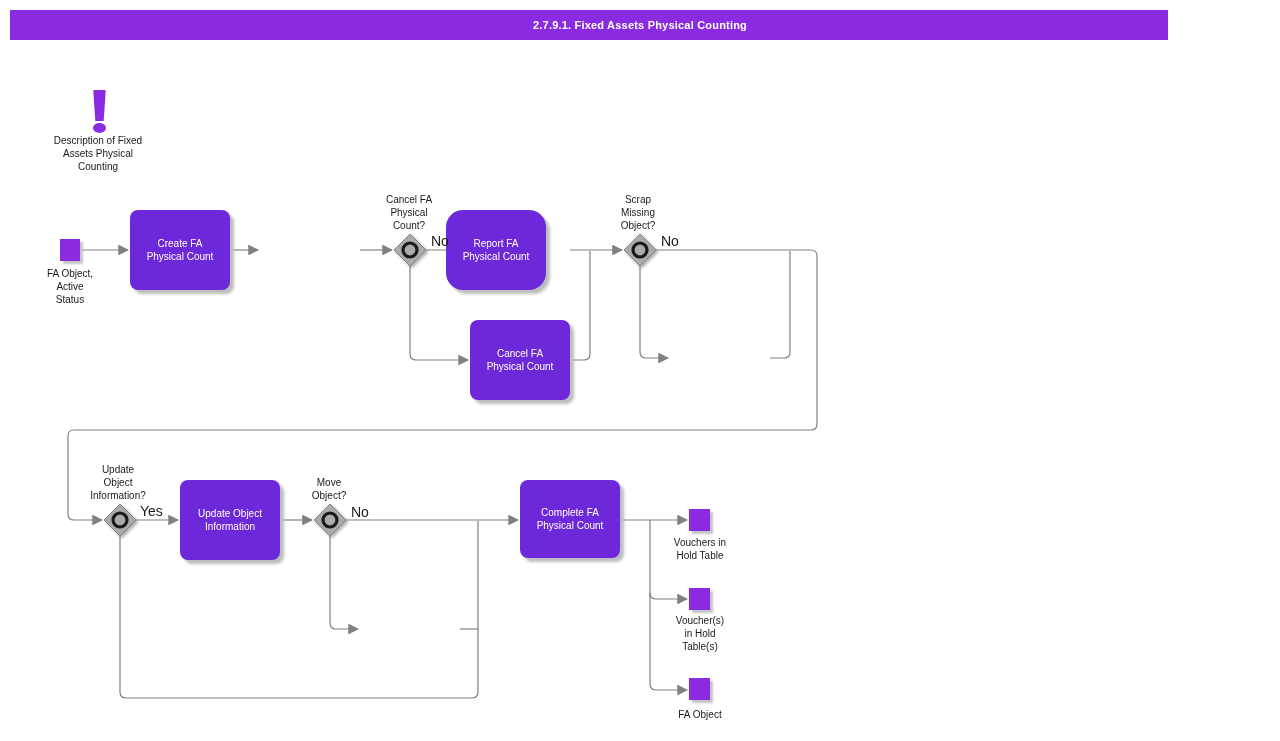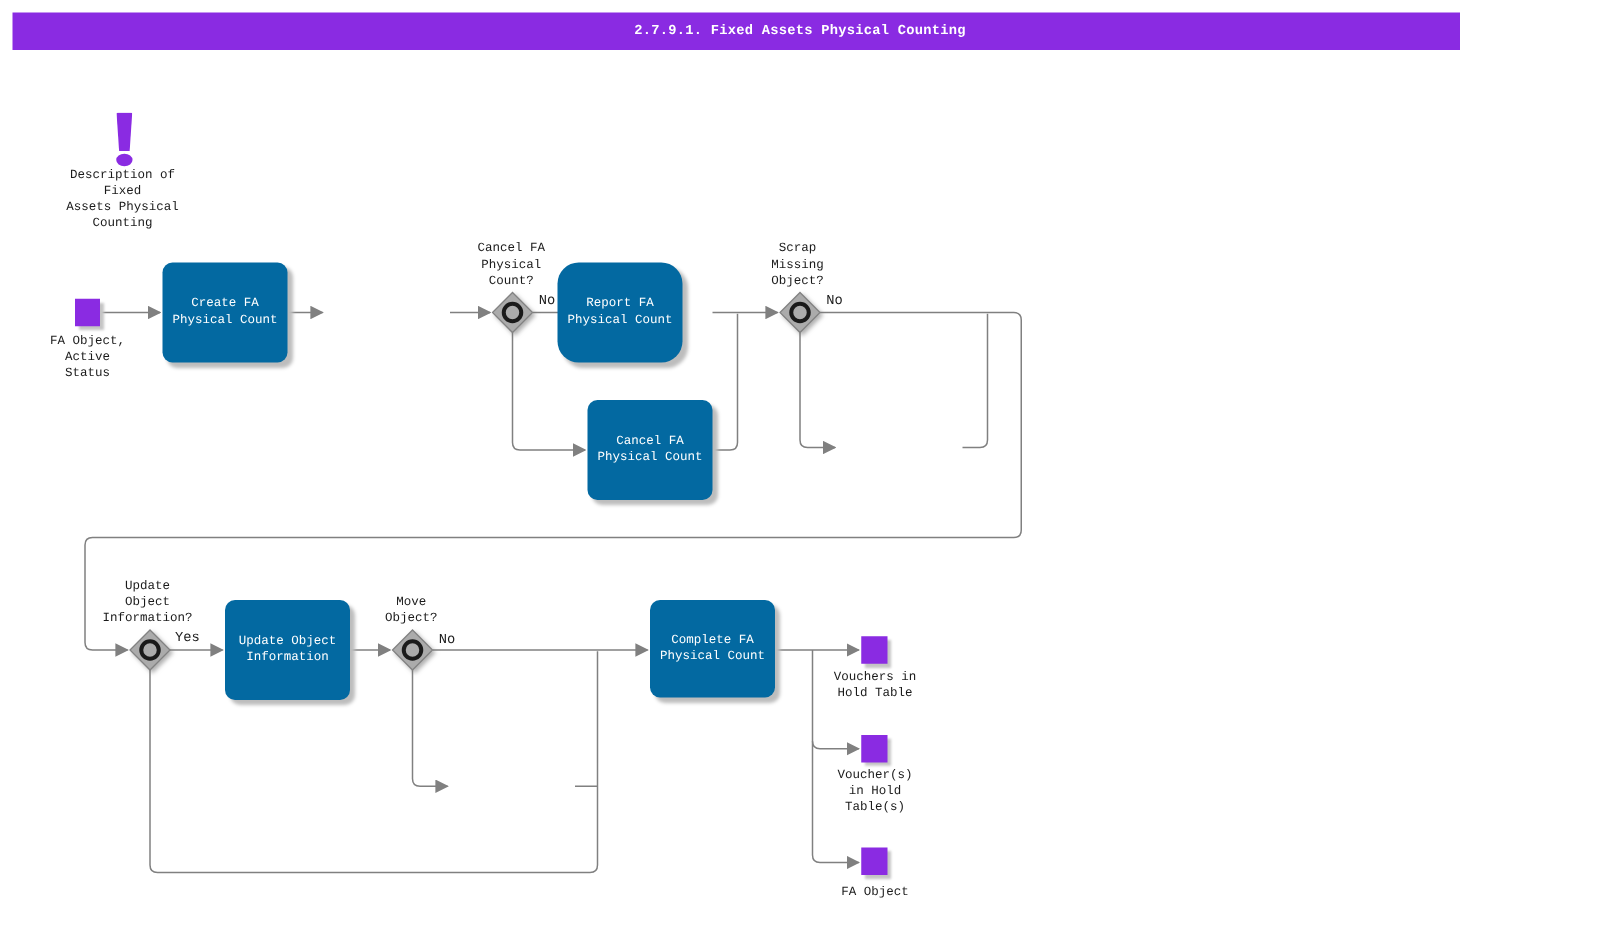--- a/index.html
+++ b/index.html
@@ -1,40 +1,40 @@
 <!DOCTYPE html>
 <html><head>
 <meta charset="utf-8">
 <style>
   html,body{margin:0;padding:0;background:#ffffff;}
   #canvas{
     position:relative;width:1168px;height:741px;background:#ffffff;overflow:hidden;
-    font-family:Liberation Mono, monospace;
+    font-family:Liberation Sans, sans-serif;
   }
   .titlebar{
     position:absolute;left:10px;top:10px;width:1260px;height:30px;
     background:#8a2be2;display:flex;align-items:center;justify-content:center;
   }
   .titlebar span{color:#ffffff;font-size:11px;font-weight:bold;letter-spacing:.2px;}
   svg.wires{position:absolute;left:0;top:0;z-index:1;}
   .pbox{
-    position:absolute;z-index:2;background:#0369a1;border-radius:8px;
+    position:absolute;z-index:2;background:#6d28d9;border-radius:8px;
     box-shadow:4px 4px 3px #bdbdbd;display:flex;align-items:center;justify-content:center;
     color:#ffffff;font-size:10px;line-height:13px;text-align:center;cursor:pointer;
   }
   .term{
     position:absolute;z-index:2;background:#8a2be2;
     box-shadow:3px 3px 2px #c4c4c4;
   }
   .lbl{
     position:absolute;z-index:2;color:#1a1a1a;font-size:10px;line-height:13px;
     text-align:center;
   }
   .branch{
-    position:absolute;z-index:2;color:#1a1a1a;font-size:11px;line-height:12px;
+    position:absolute;z-index:2;color:#1a1a1a;font-size:14px;line-height:12px;
   }
   .pre{white-space:pre-line;}
   .bang-bar{
     position:absolute;left:92px;top:90px;width:15px;height:31px;background:#8a2be2;z-index:2;
     clip-path:polygon(8% 0,92% 0,78% 100%,22% 100%);border-radius:3px;
   }
   .bang-dot{
     position:absolute;left:93px;top:123px;width:13px;height:10px;background:#8a2be2;
     border-radius:50%;z-index:2;
   }

